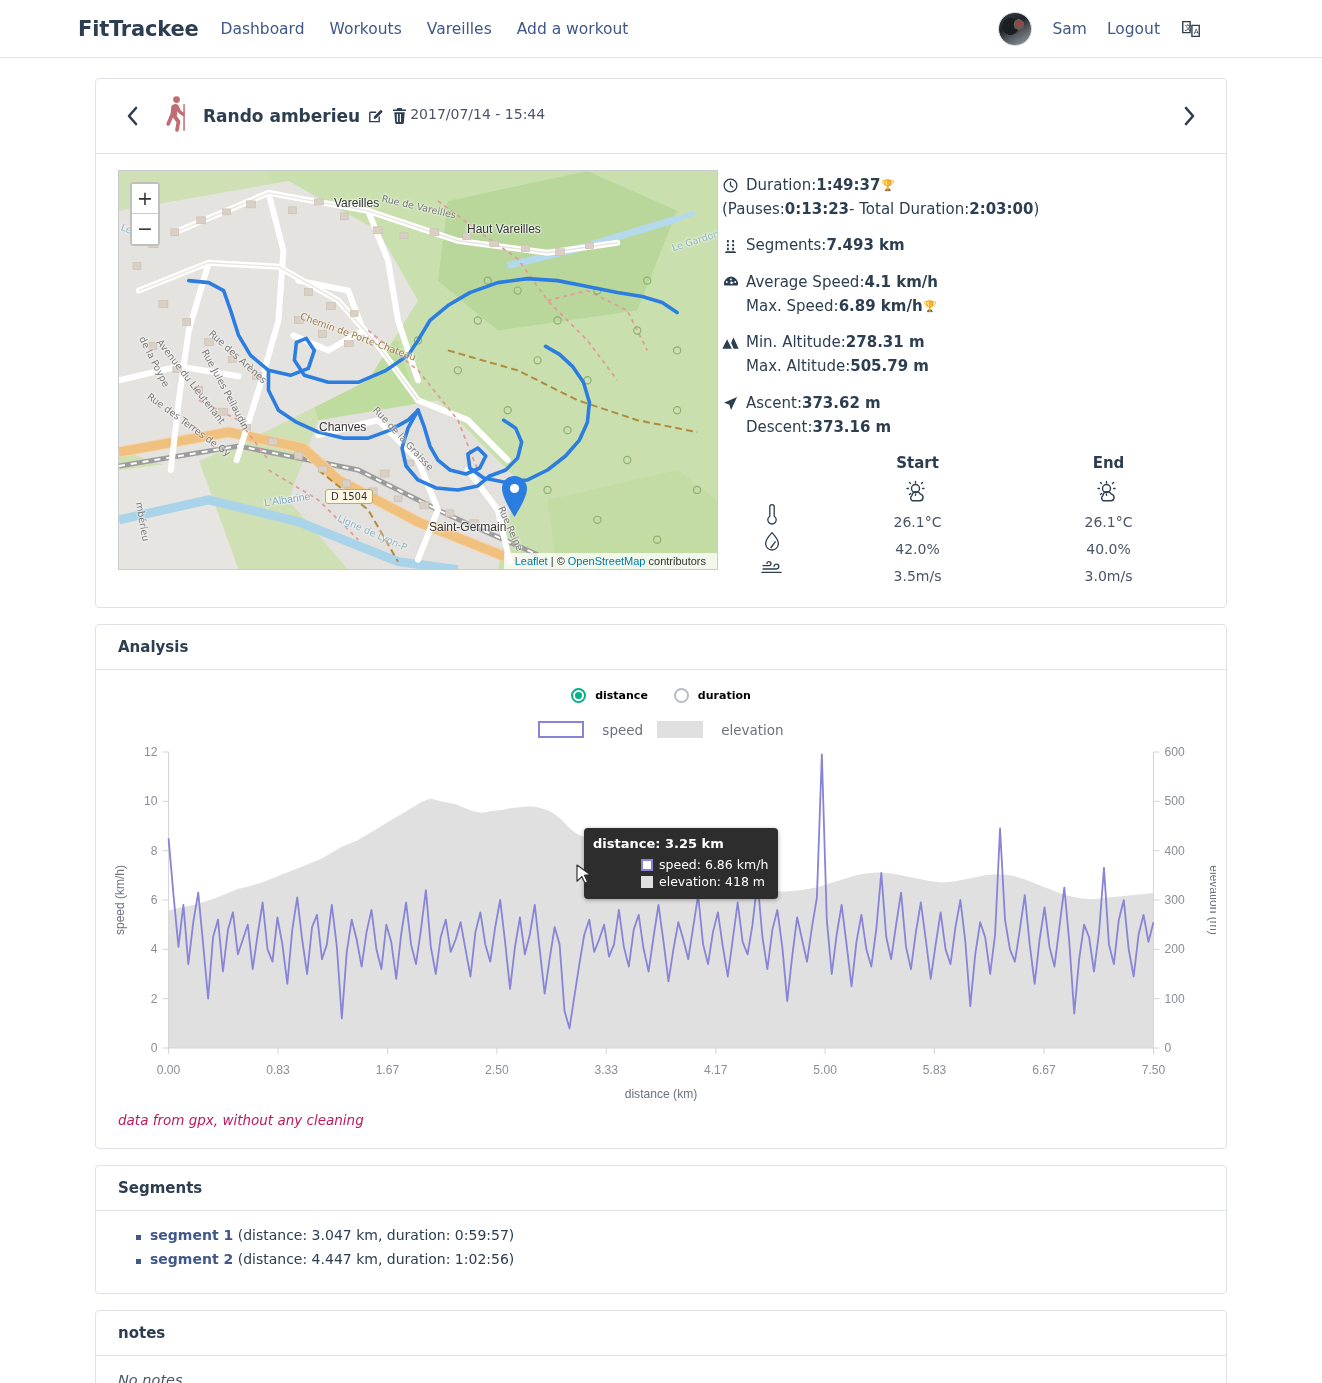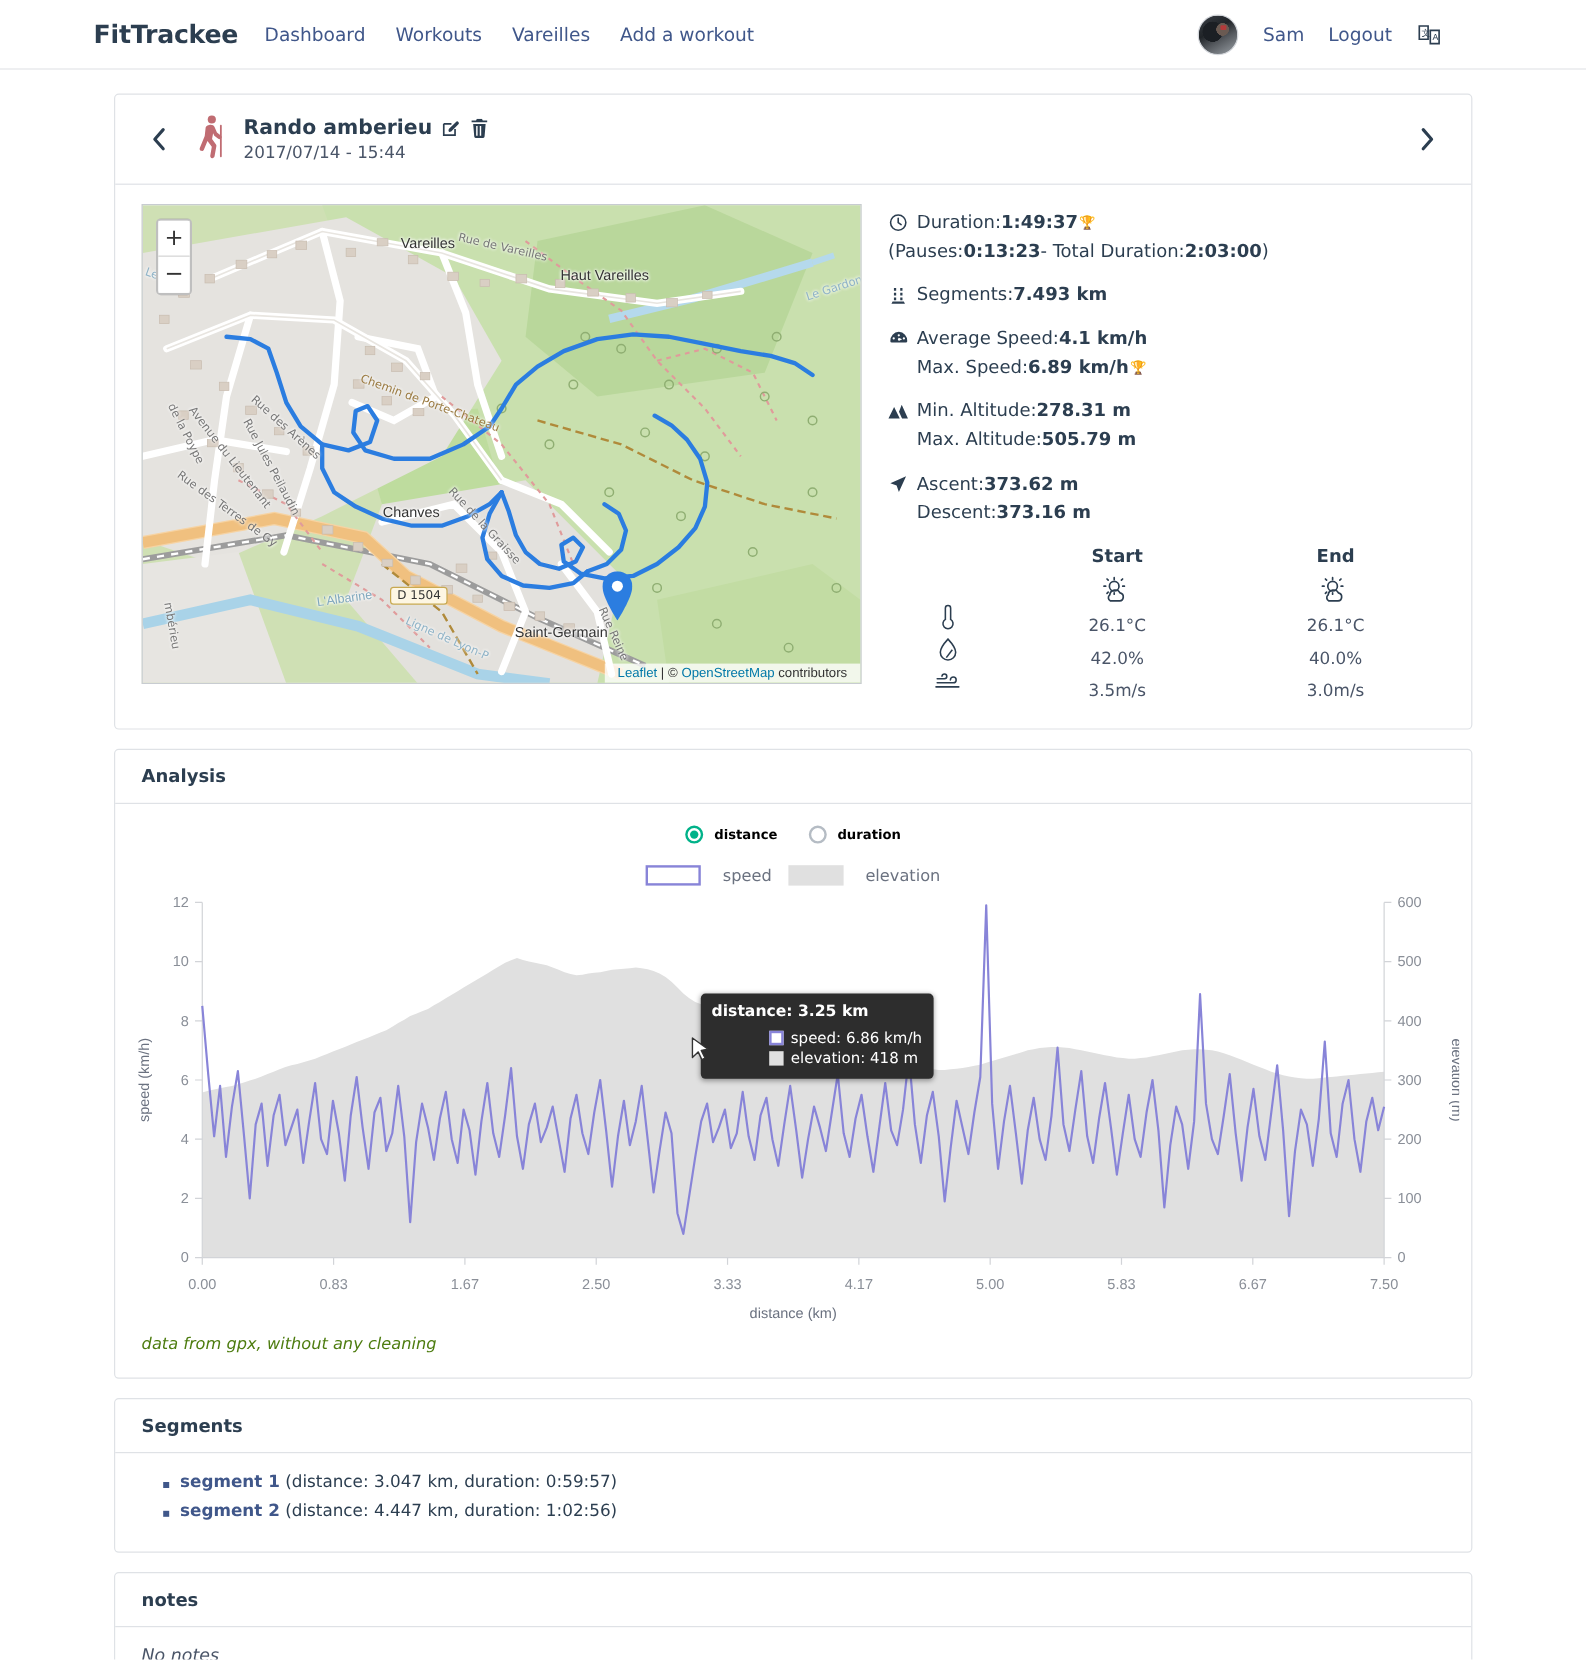--- a/index.html
+++ b/index.html
@@ -86,21 +86,21 @@
     border-bottom: 1px solid #dfe2e6;
   }
   .chev {
     color: #2c3e50;
     font-size: 20px;
     cursor: pointer;
     display: flex; align-items: center;
     padding: 0 8px;
   }
   .sport-icon { margin: 0 12px 0 14px; }
-  .wk-title-wrap { display: flex; flex-direction: column; gap: 3px; }
+  .wk-title-wrap { display: flex; flex-direction: row; gap: 3px; }
   .wk-title {
     font-size: 17px; font-weight: bold; color: #2c3e50;
     display: flex; align-items: center; gap: 8px;
   }
   .wk-icon-btn { cursor: pointer; color: #2c3e50; display:inline-flex; }
   .wk-date { font-size: 14px; color: #4a5568; }
   .chev-next { margin-left: auto; }
 
   
   .wk-body { display: flex; padding: 16px 22px 18px 22px; gap: 0; }
@@ -162,21 +162,21 @@
     padding: 1px 5px;
   }
   .marker {
     position: absolute;
     width: 25px; height: 41px;
     z-index: 4;
   }
 
   .stats {
     flex: 1;
-    padding-left: 22px;
+    padding-left: 4px;
     padding-top: 4px;
     font-size: 15px;
     color: #2c3e50;
     line-height: 1.58;
   }
   .stat-group { margin-bottom: 13px; }
   .stat-line { display: flex; align-items: center; flex-wrap: wrap; }
   .stat-icon { width: 17px; margin-right: 7px; display:inline-flex; justify-content:center; }
   .stat-icon.pad { width: 17px; margin-right: 7px; }
   .bold { font-weight: bold; }
@@ -238,21 +238,21 @@
   }
   .tt-title { font-weight: bold; margin-bottom: 2px; font-size: 13px; }
   .tt-row { display: flex; align-items: center; gap: 6px; margin-left: 48px; }
   .tt-sw { width: 12px; height: 12px; flex: none; }
   .tt-sw.speed { border: 2px solid #8884d8; background: #fff; }
   .tt-sw.elev { background: #e0e0e0; }
   .cursor-arrow { position: absolute; left: 470px; top: 120px; z-index: 11; }
 
   .chart-note {
     padding: 8px 22px 14px 22px;
-    font-size: 13.5px; font-style: italic; color: #4d7c0f;
+    font-size: 13.5px; font-style: italic; color: #be185d;
   }
 
   
   .seg-list { padding: 16px 22px 18px 40px; margin: 0; list-style: none; }
   .seg-li {
     font-size: 14px; color: #2c3e50; margin-bottom: 8px;
     position: relative; padding-left: 14px;
   }
   .seg-li::before {
     content: ""; position: absolute; left: 0; top: 8px;

